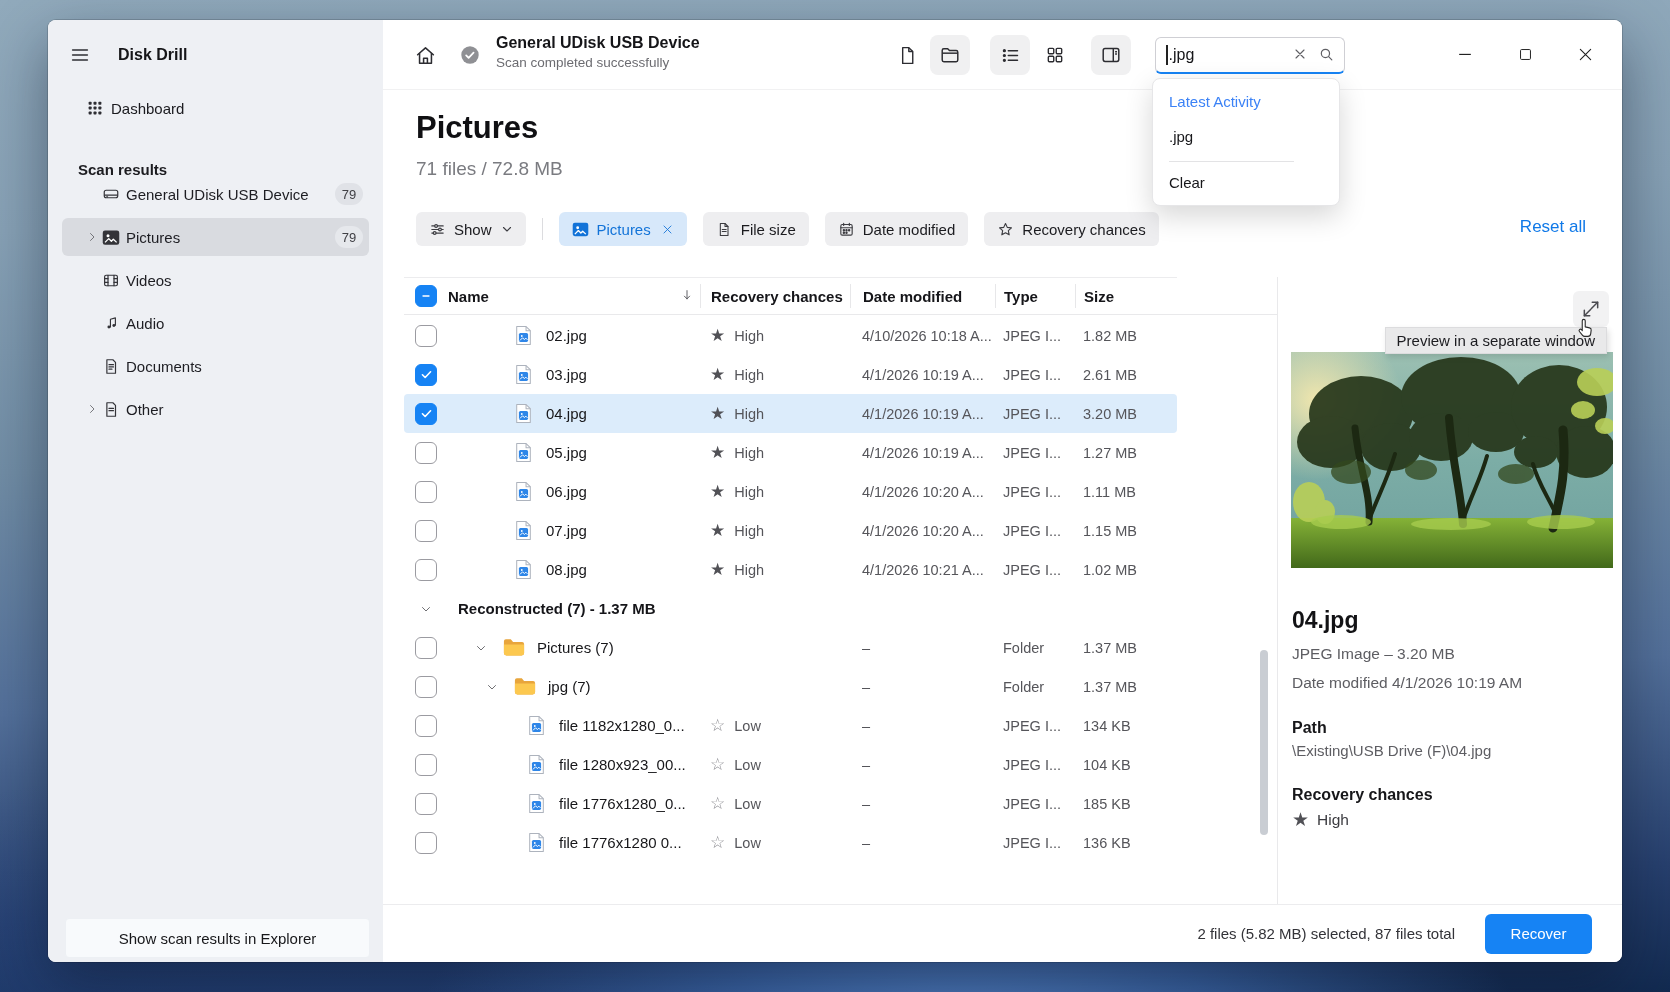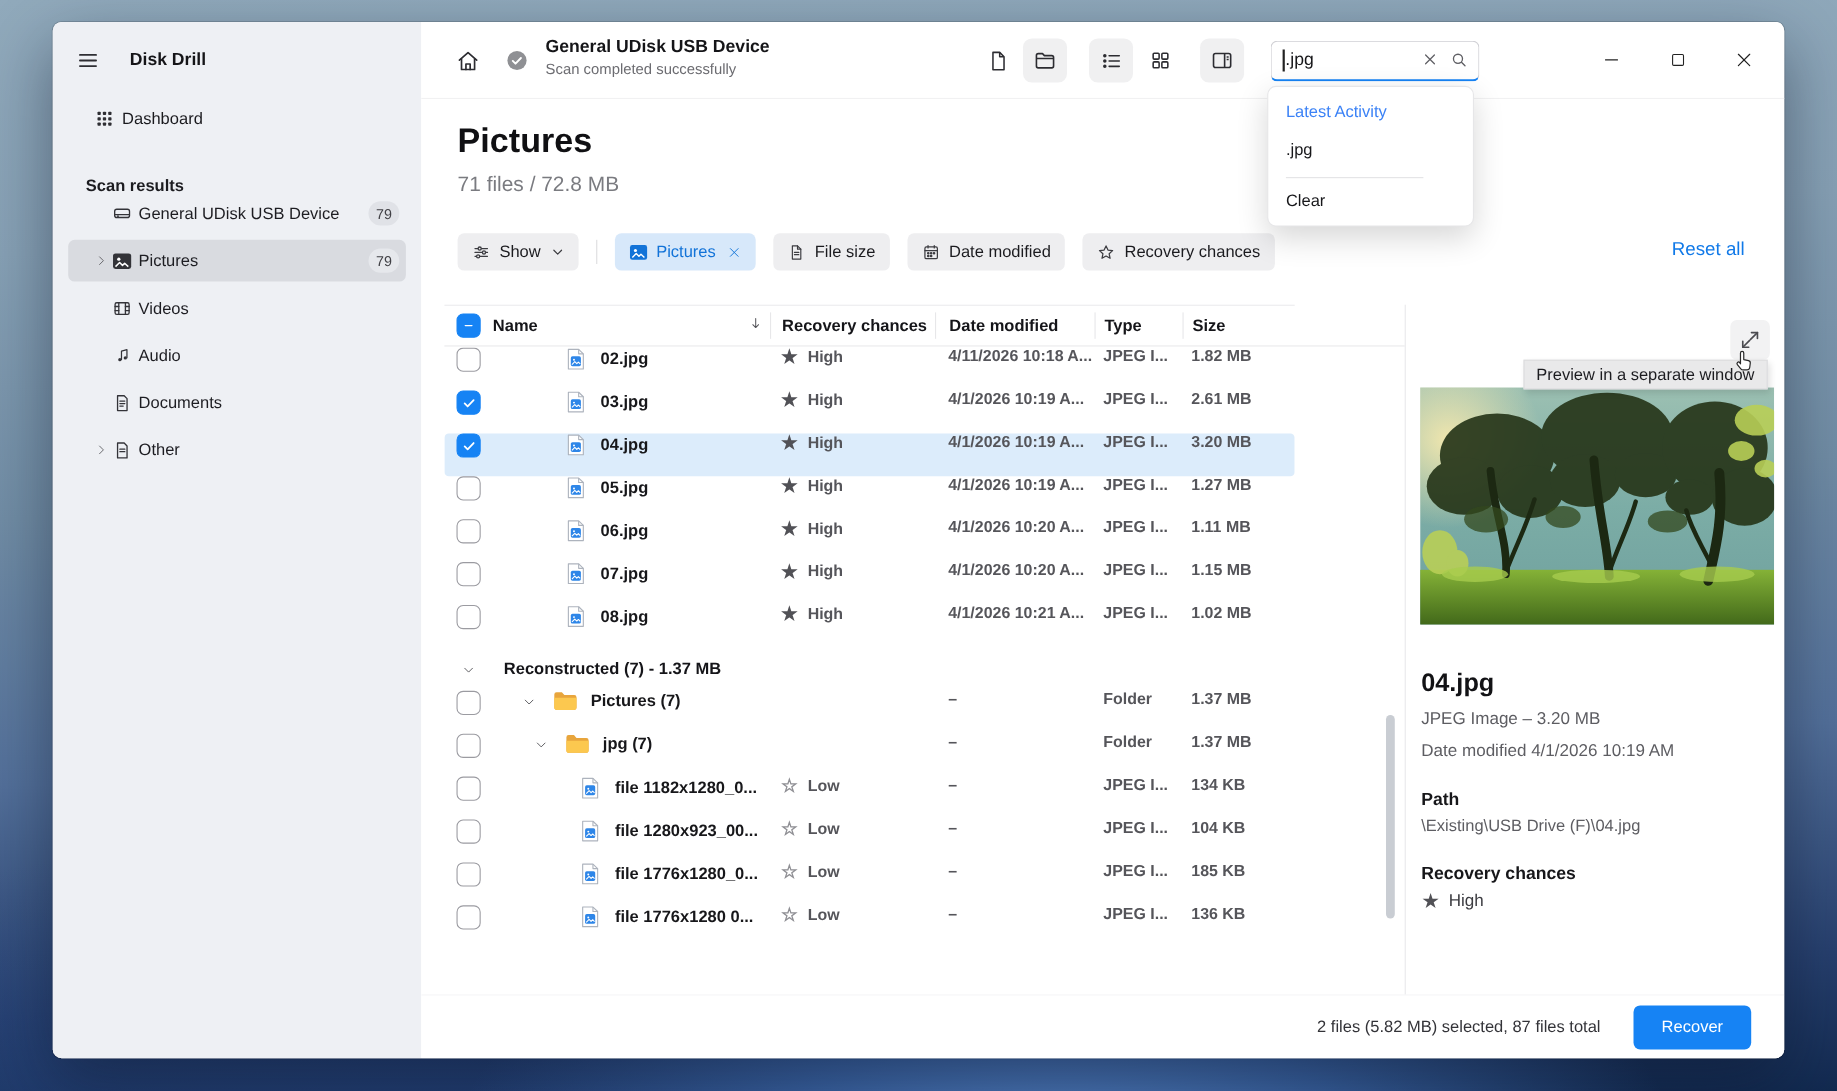--- a/index.html
+++ b/index.html
@@ -91,21 +91,21 @@
   .thead-line { position:absolute; left:21px; top:294px; width:873px; height:1px; background:#e9e9eb; }
   .th { font-size:15px; font-weight:bold; color:#151519; display:flex; align-items:center; height:24px; }
   .sep { border-left:1px solid #e7e7e9; }
   .col-check { width:44px; display:flex; align-items:center; justify-content:center; }
   .col-name  { width:252px; display:flex; align-items:center; }
   .col-rec   { width:150px; padding-left:10px; display:flex; align-items:center; }
   .col-date  { width:145px; padding-left:12px; }
   .col-type  { width:80px; padding-left:8px; }
   .col-size  { width:102px; padding-left:8px; }
   .rows { position:absolute; left:21px; top:296px; width:773px; height:540px; overflow:hidden; }
-  .trow { height:39px; display:flex; align-items:flex-start; border-radius:4px;font-weight:bold; }
+  .trow { height:39px; display:flex; align-items:center; border-radius:4px; }
   .trow.selected { background:#dcecfb; }
   .trow .cell { font-size:14.5px; color:#55555a; }
   .fname { font-size:15px; color:#17171a; white-space:nowrap; }
   .tchev { width:12px; height:12px; color:#4a4a4f; display:flex; align-items:center; flex:none; }
   .ficon { flex:none; display:flex; align-items:center; }
   .star { font-size:17px; line-height:1; margin-right:9px; }
   .star.filled { color:#515156; }
   .star.outline { color:#8f8f94; }
   .rec-txt { font-size:14.5px; color:#55555a; }
   .grow { height:39px; display:flex; align-items:center; padding-left:16px; }
@@ -241,20 +241,21 @@
           <span class="nav-icon">
             <svg width="18" height="19" viewBox="0 0 24 24" fill="none" stroke="currentColor" stroke-width="1.6" stroke-linecap="round" stroke-linejoin="round" style="color:#333338">
               <path d="M6.5 3h8L18 6.5V21H6.5z"></path>
               <path d="M9.3 10.5h6M9.3 13.5h6"></path>
             </svg>
           </span>
           <span class="nav-label">Other</span>
         </div>
       </div>
 
+    <div class="explorer-btn">Show scan results in Explorer</div>
   </div>
 
   <div class="main">
 
     <div class="topbar">
       <div class="tb-home">
         <svg width="23" height="23" viewBox="0 0 24 24" fill="none" stroke="#2c2c31" stroke-width="1.6" stroke-linecap="round" stroke-linejoin="round">
             <path d="M3.8 11.2L12 4l8.2 7.2"></path>
             <path d="M5.8 9.8V20h12.4V9.8"></path>
             <path d="M10 20v-5.2h4V20"></path>
@@ -457,21 +458,21 @@
                 <circle cx="8" cy="12.6" r="1.05" fill="#fff"></circle>
                 <path d="M5.8 17.8l3.1-3.1 2.1 2.1 1.7-1.7 2 2" stroke="#fff" stroke-width="1.15" fill="none" stroke-linejoin="round"></path>
               </svg>
             </span>
             <span class="fname">02.jpg</span>
           </div>
           <div class="col-rec">
             <span class="star filled">★</span>
             <span class="rec-txt">High</span>
           </div>
-          <div class="col-date cell">4/11/2026 10:18 A...</div>
+          <div class="col-date cell">4/10/2026 10:18 A...</div>
           <div class="col-type cell">JPEG I...</div>
           <div class="col-size cell">1.82 MB</div>
         </div>
         <div class="trow">
           <div class="col-check">
             <span class="cb checked">
               <svg width="13" height="13" viewBox="0 0 24 24" stroke="#fff" stroke-width="3" fill="none" stroke-linecap="round" stroke-linejoin="round">
                 <path d="M4.5 12.5l5 5 10-10.5"></path>
               </svg>
             </span>

